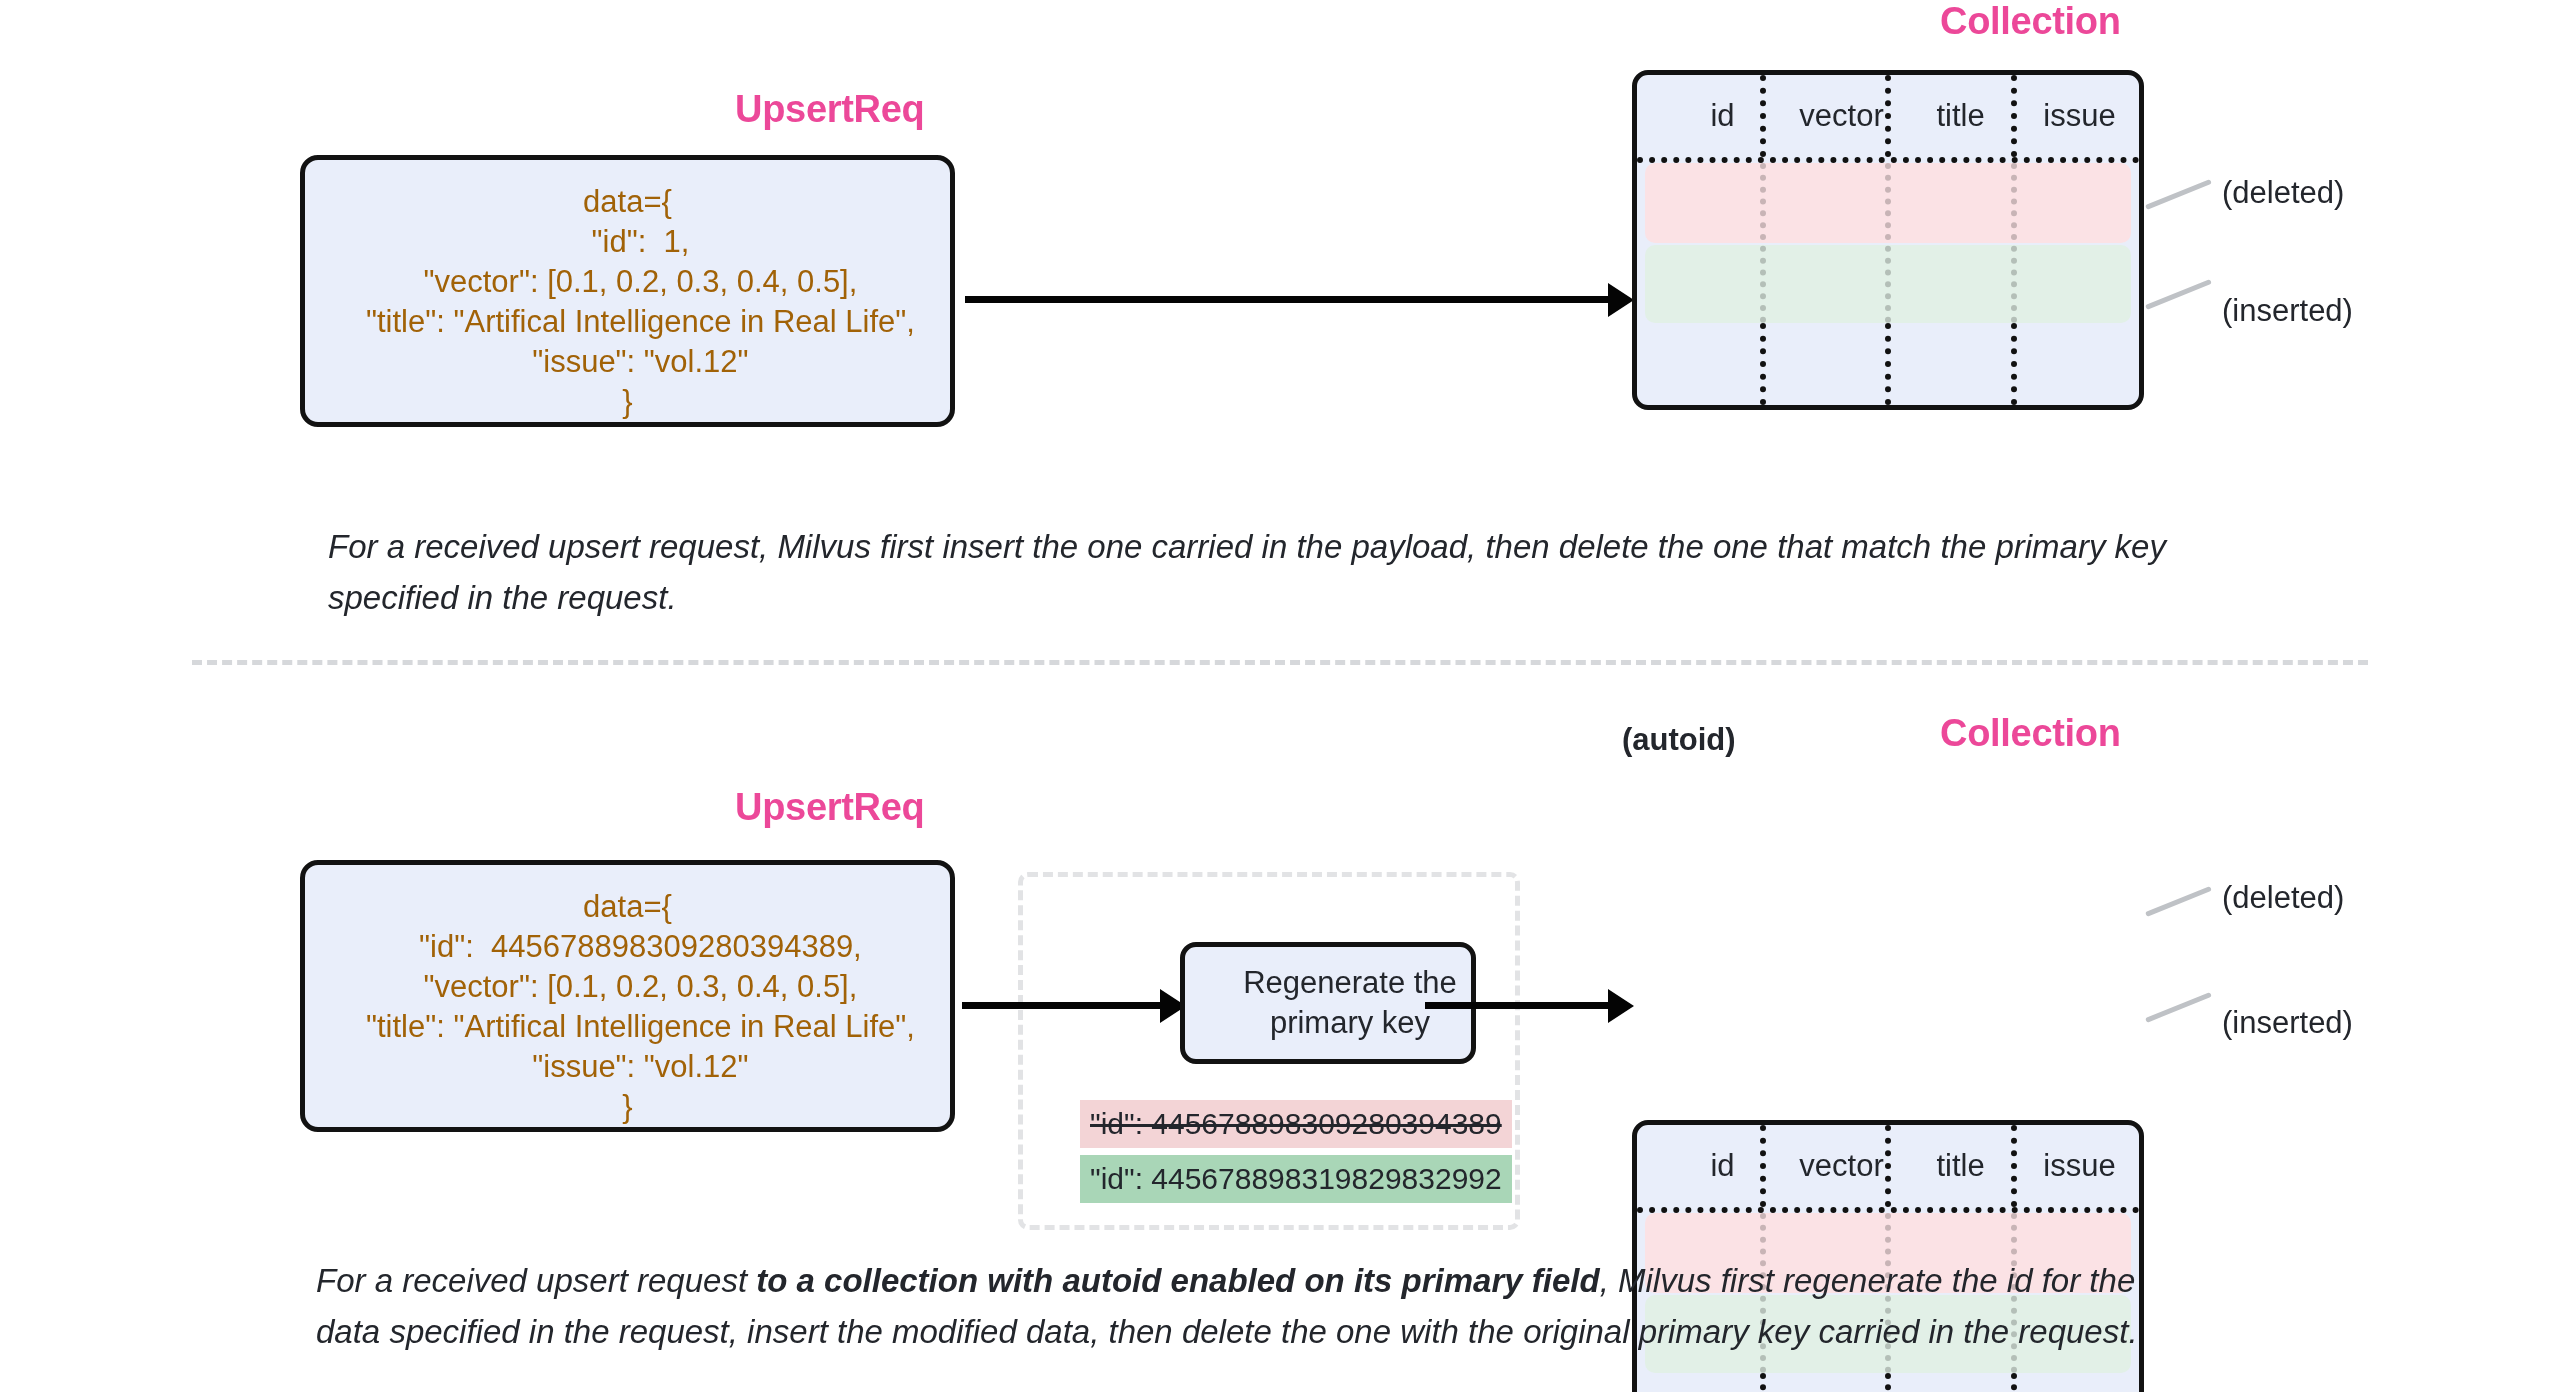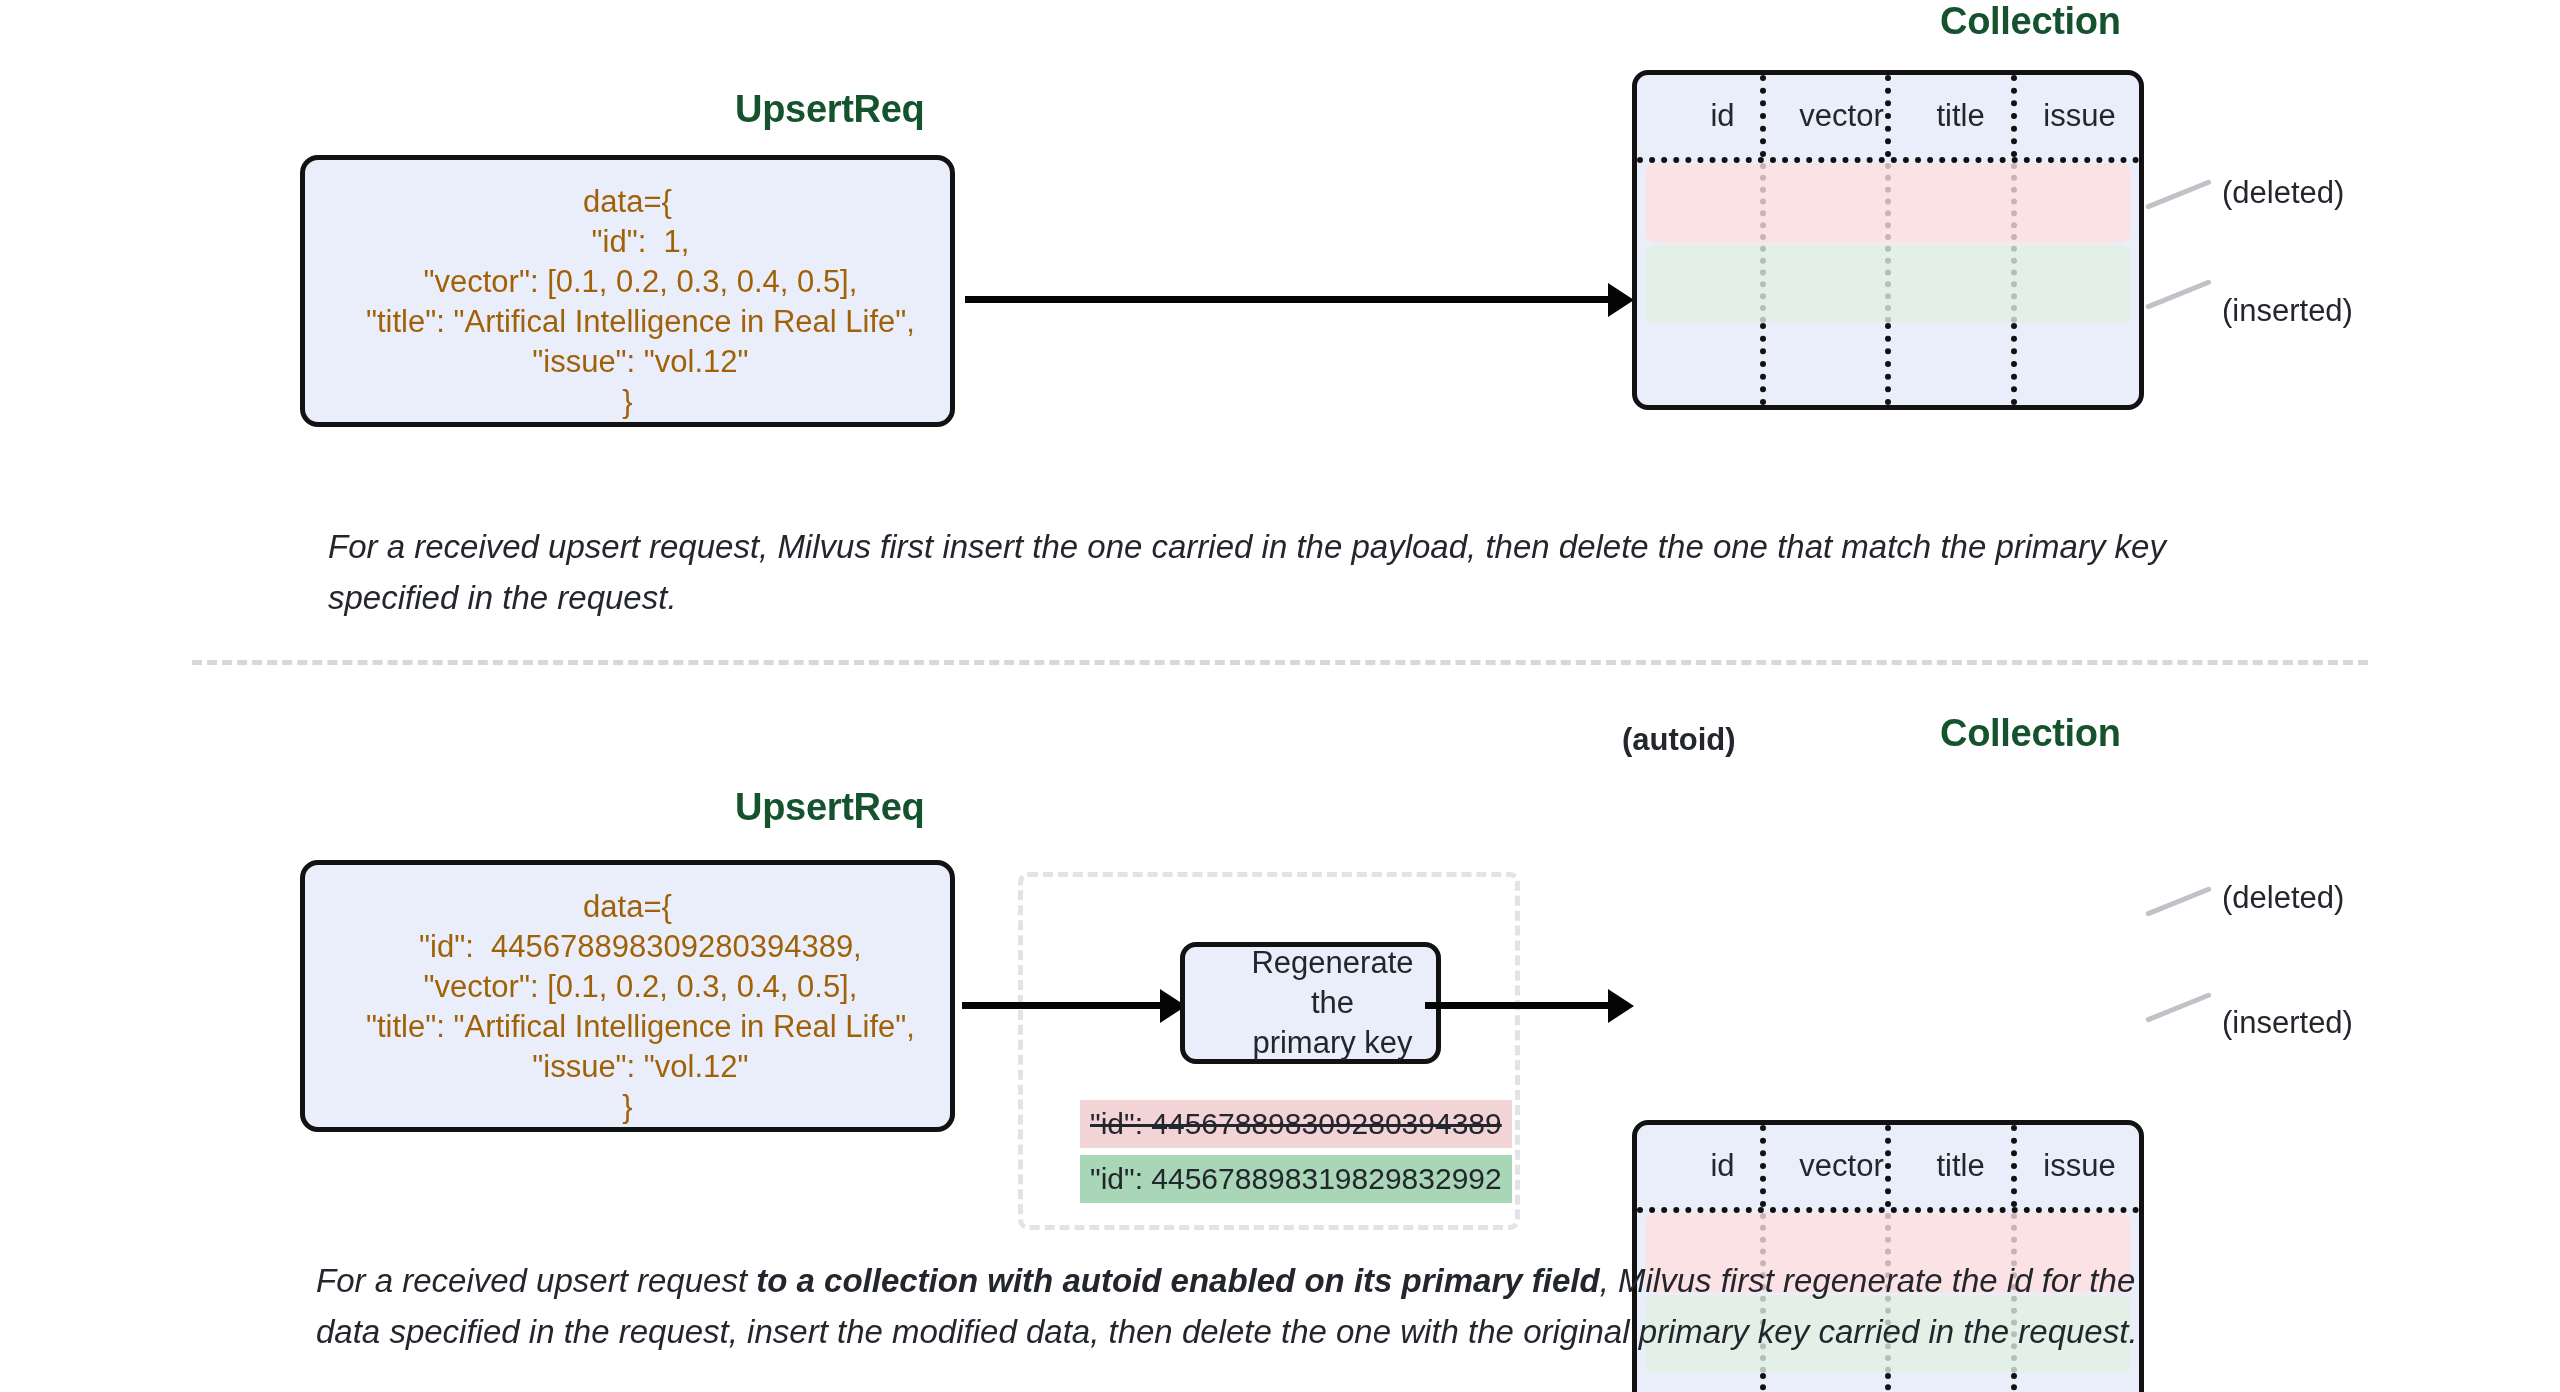--- a/index.html
+++ b/index.html
@@ -14,21 +14,21 @@
     font-family: "Liberation Sans", sans-serif;
     color: #23262c;
     overflow: hidden;
   }
   .abs { position: absolute; }
 
   
   .heading {
     font-size: 38px;
     font-weight: bold;
-    color: #14532d;
+    color: #ec4899;
     letter-spacing: -0.3px;
     white-space: nowrap;
   }
 
   
   .codebox {
     background: #e9eefa;
     border: 5px solid #121212;
     border-radius: 18px;
     box-sizing: border-box;
@@ -244,21 +244,21 @@
   <div class="line">   "title": "Artifical Intelligence in Real Life",</div>
   <div class="line">   "issue": "vol.12"</div>
   <div class="line">}</div>
 </div>
 
 <div class="dashed-group" style="left:1018px; top:872px; width:502px; height:358px;"></div>
 
 <div class="arrow-line" style="left:962px; top:1002px; width:200px;"></div>
 <div class="arrow-head" style="left:1160px; top:989px;"></div>
 
-<div class="process-box" style="left:1180px; top:942px; width:261px; height:122px;padding-left:44px;">
+<div class="process-box" style="left:1180px; top:942px; width:296px; height:122px;padding-left:44px;">
   <span style="white-space:pre-line;">Regenerate the
 primary key</span>
 </div>
 
 <div class="arrow-line" style="left:1425px; top:1002px; width:185px;"></div>
 <div class="arrow-head" style="left:1608px; top:989px;"></div>
 
 <div class="idchip old" style="left:1080px; top:1100px;">"id":  445678898309280394389</div>
 <div class="idchip new" style="left:1080px; top:1155px;">"id":  445678898319829832992</div>
 

